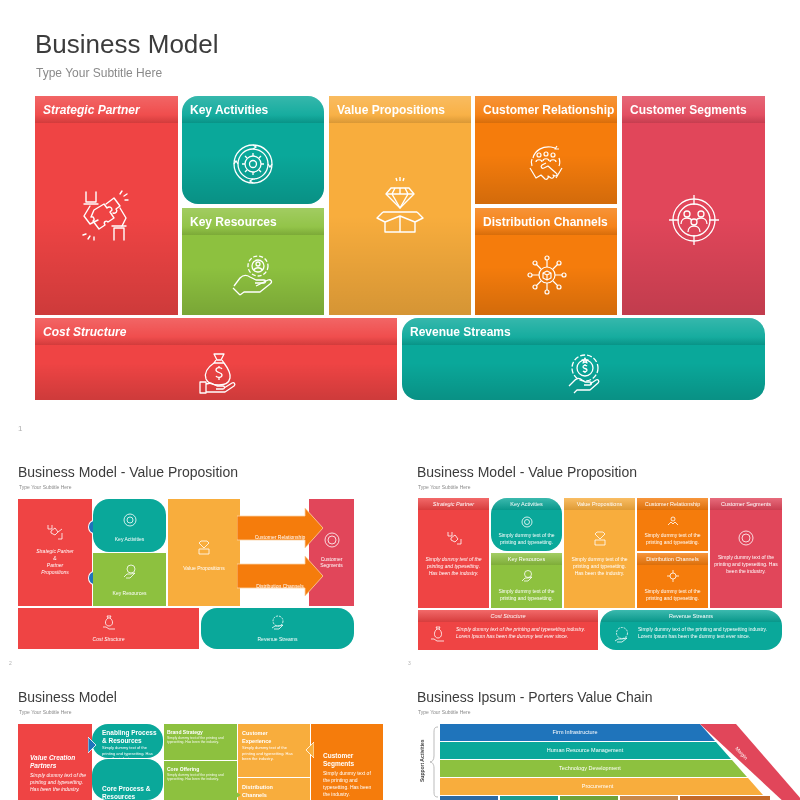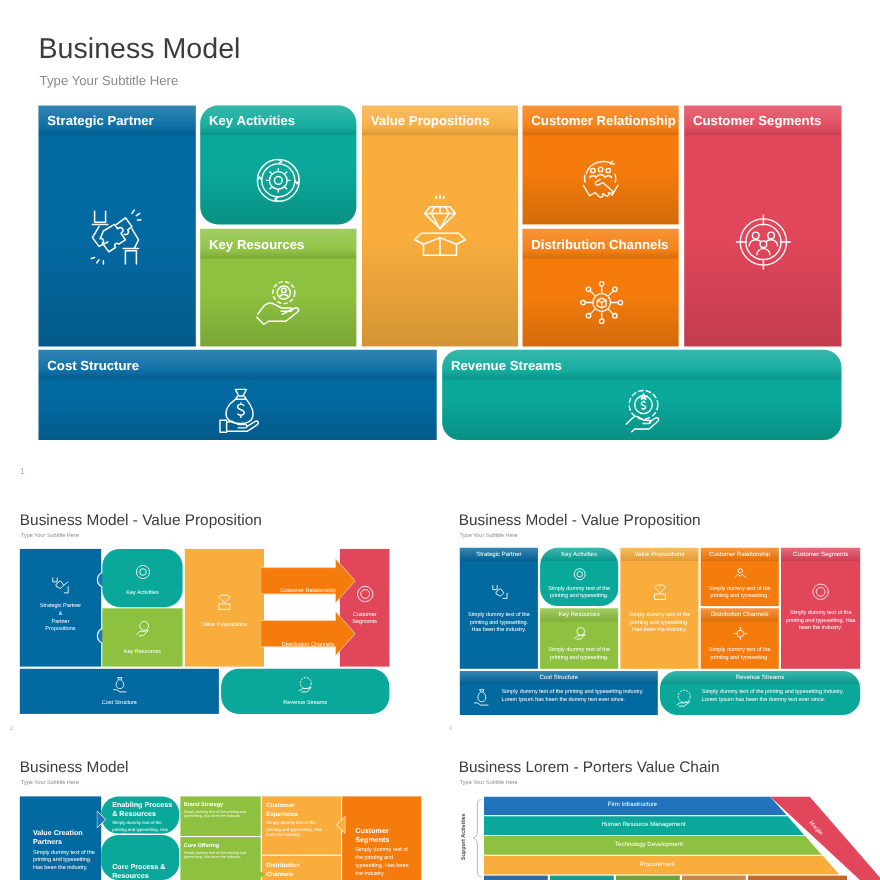--- a/index.html
+++ b/index.html
@@ -19,21 +19,21 @@
     background: linear-gradient(to bottom, rgba(255,255,255,0.18), rgba(255,255,255,0.05) 70%, rgba(0,0,0,0.12));
     white-space: nowrap;
   }
   .card .shade {
     position: absolute; left: 0; right: 0; bottom: 0; height: 45%;
     background: linear-gradient(to bottom, rgba(0,0,0,0), rgba(0,0,0,0.14));
   }
   .card .ico { position: absolute; }
   .ico svg { width: 100%; height: 100%; display: block; }
 
-  .blue { background: #0369a1; }
+  .blue { background: #ef4444; font-style: italic; }
   .teal { background: #0aa89a; border-radius: 16px; }
   .green { background: #8dc13f; }
   .yellow { background: #f8ad3d; }
   .orange { background: #f57c0c; }
   .red { background: #e1465a; }
 
   
   .tb { position: absolute; color: #fff; font-size: 5px; text-align: center; overflow: hidden; }
   .tb .lbl { position: absolute; left: 0; right: 0; }
   .tb-hdr { position: absolute; left: 0; right: 0; top: 0; height: 12px; font-size: 5.5px; line-height: 12px;
@@ -437,21 +437,21 @@
     <div class="abs cell-text" style="left:12px;top:46px;width:55px;">Simply dummy text of the printing and typesetting. Has been the industry.</div>
   </div>
   <div class="abs" style="left:304px;top:742px;width:10px;height:16px;">
     <svg viewBox="0 0 10 16" style="width:100%;height:100%;">
         <polygon points="10,0 2,8 10,16" fill="#f8ad3d" stroke="#fff" stroke-width="0.8"></polygon>
       </svg>
   </div>
 </div>
 
 <div>
-  <div class="abs slide-title" style="left:417px;top:689px;font-size:14px;">Business Lorem - Porters Value Chain</div>
+  <div class="abs slide-title" style="left:417px;top:689px;font-size:14px;">Business Ipsum - Porters Value Chain</div>
   <div class="abs slide-sub" style="left:418px;top:709px;font-size:5px;">Type Your Subtitle Here</div>
 
   <div class="abs" style="left:419px;top:782px;transform:rotate(-90deg);transform-origin:left top;font-size:5px;font-weight:700;color:#444;white-space:nowrap;">Support Activities</div>
   <div class="abs" style="left:430px;top:726px;width:8px;height:72px;">
     <svg viewBox="0 0 8 72" fill="none" stroke="#aaa" stroke-width="0.8" style="width:100%;height:100%;">
         <path d="M8 1C4 1 4 3 4 8v22c0 4-2 6-4 6 2 0 4 2 4 6v22c0 5 0 7 4 7"></path>
       </svg>
   </div>
 
   <div class="abs" style="left:440px;top:724px;width:362px;height:80px;">

